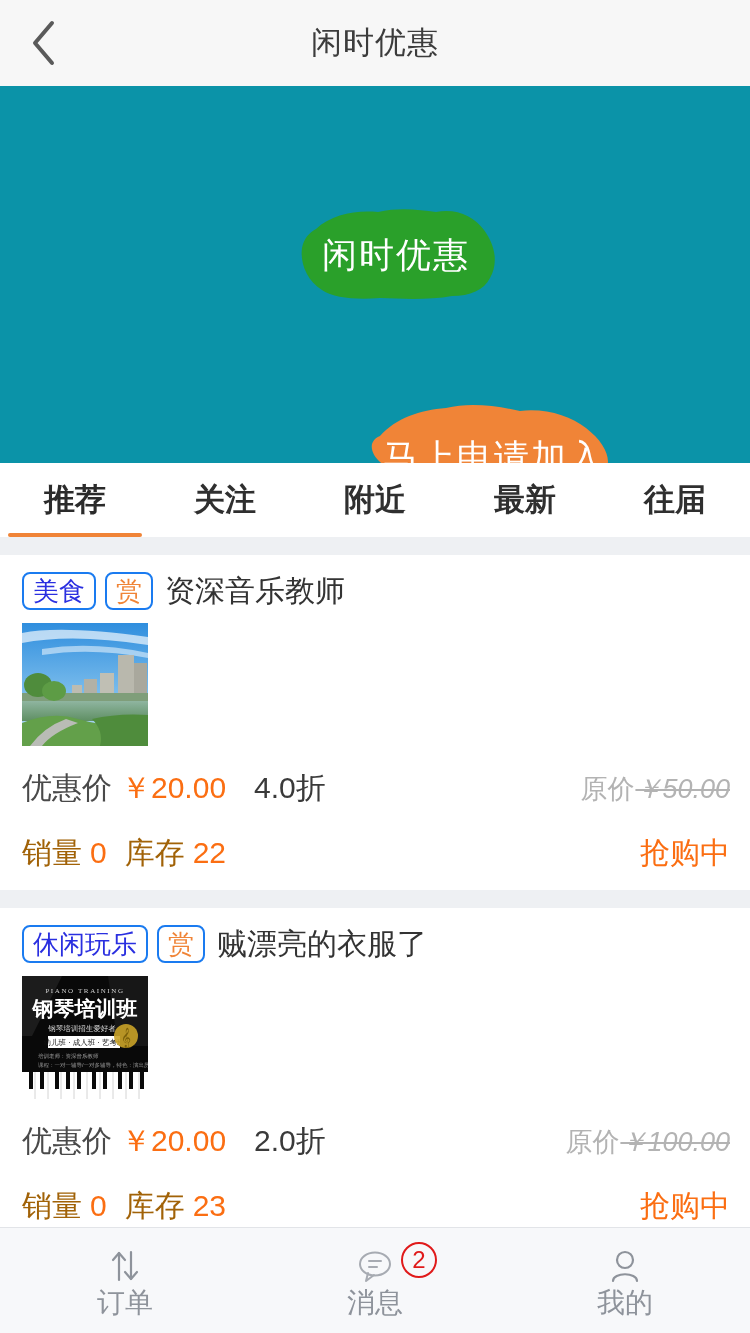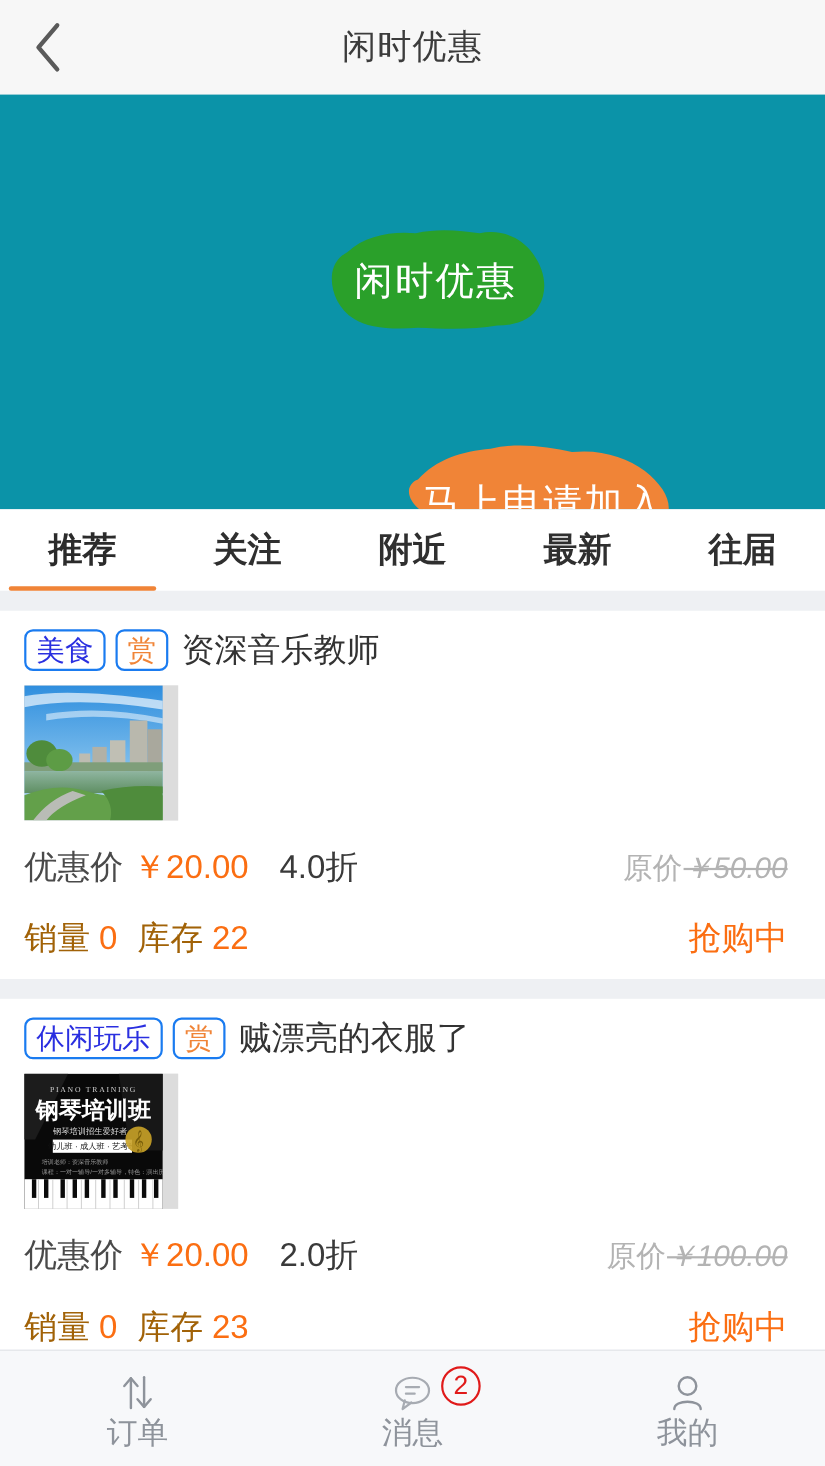--- a/index.html
+++ b/index.html
@@ -129,21 +129,21 @@
   }
 
   
   .list {
     flex: 1 1 auto;
     overflow: hidden;
     background: #eef0f3;
   }
   .card {
     background: #ffffff;
-    padding: 14px 34px 16px 22px;
+    padding: 14px 20px 16px 22px;
   }
   .card-divider {
     height: 18px;
     background: #eef0f3;
   }
 
   .card-head {
     display: flex;
     align-items: center;
     height: 44px;
@@ -166,21 +166,21 @@
   .card-title {
     font-size: 30px;
     color: #333333;
     margin-left: 3px;
     white-space: nowrap;
     overflow: hidden;
     text-overflow: ellipsis;
   }
 
   .thumb {
-    width: 140px;
+    width: 126px;
     height: 123px;
     margin-top: 10px;
     overflow: hidden;
     position: relative;
     background: #dcdcdc;
   }
   .thumb svg { display: block; width: 126px; height: 123px; }
 
   .row {
     display: flex;

